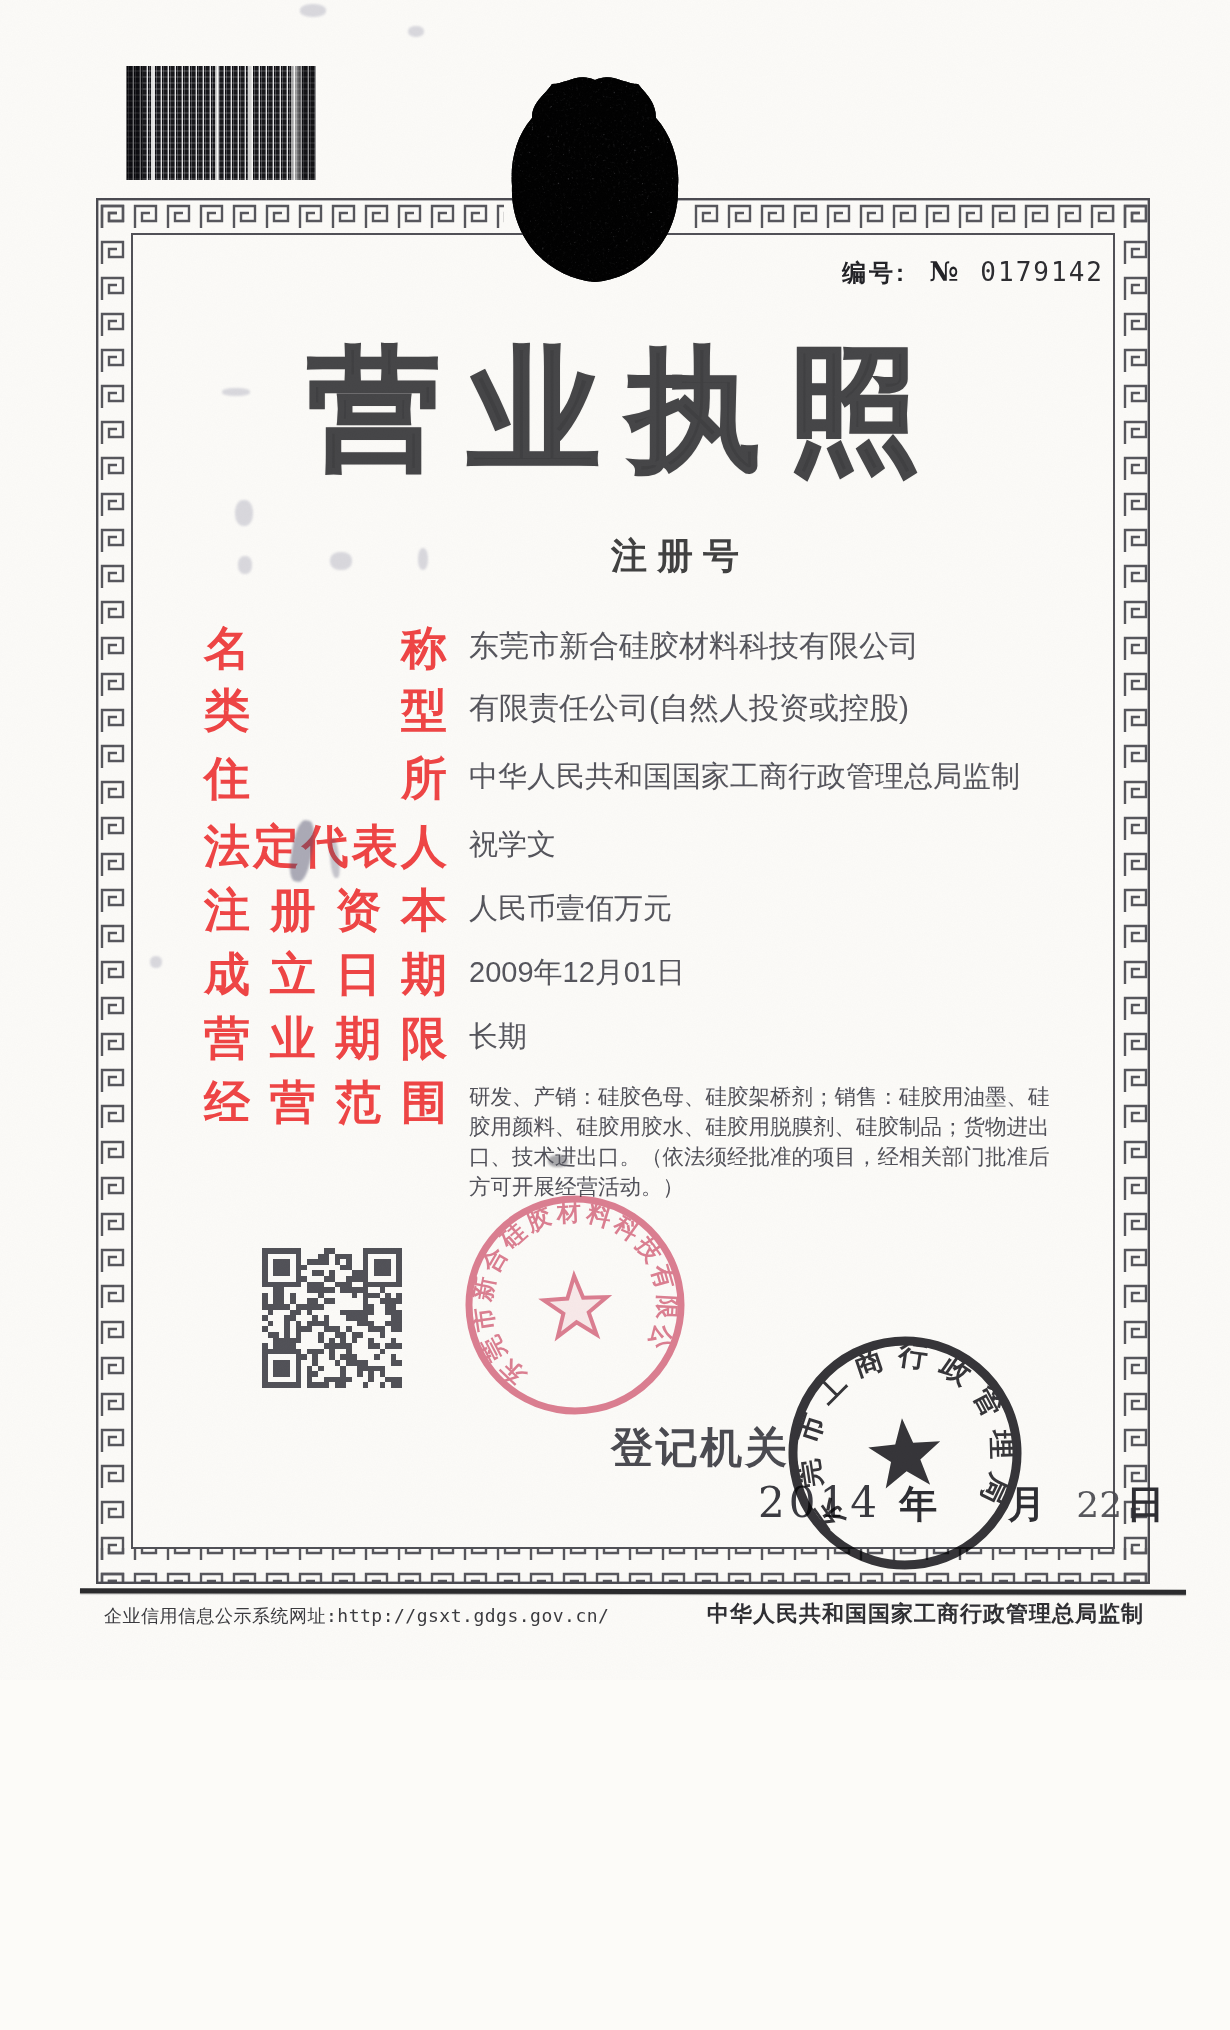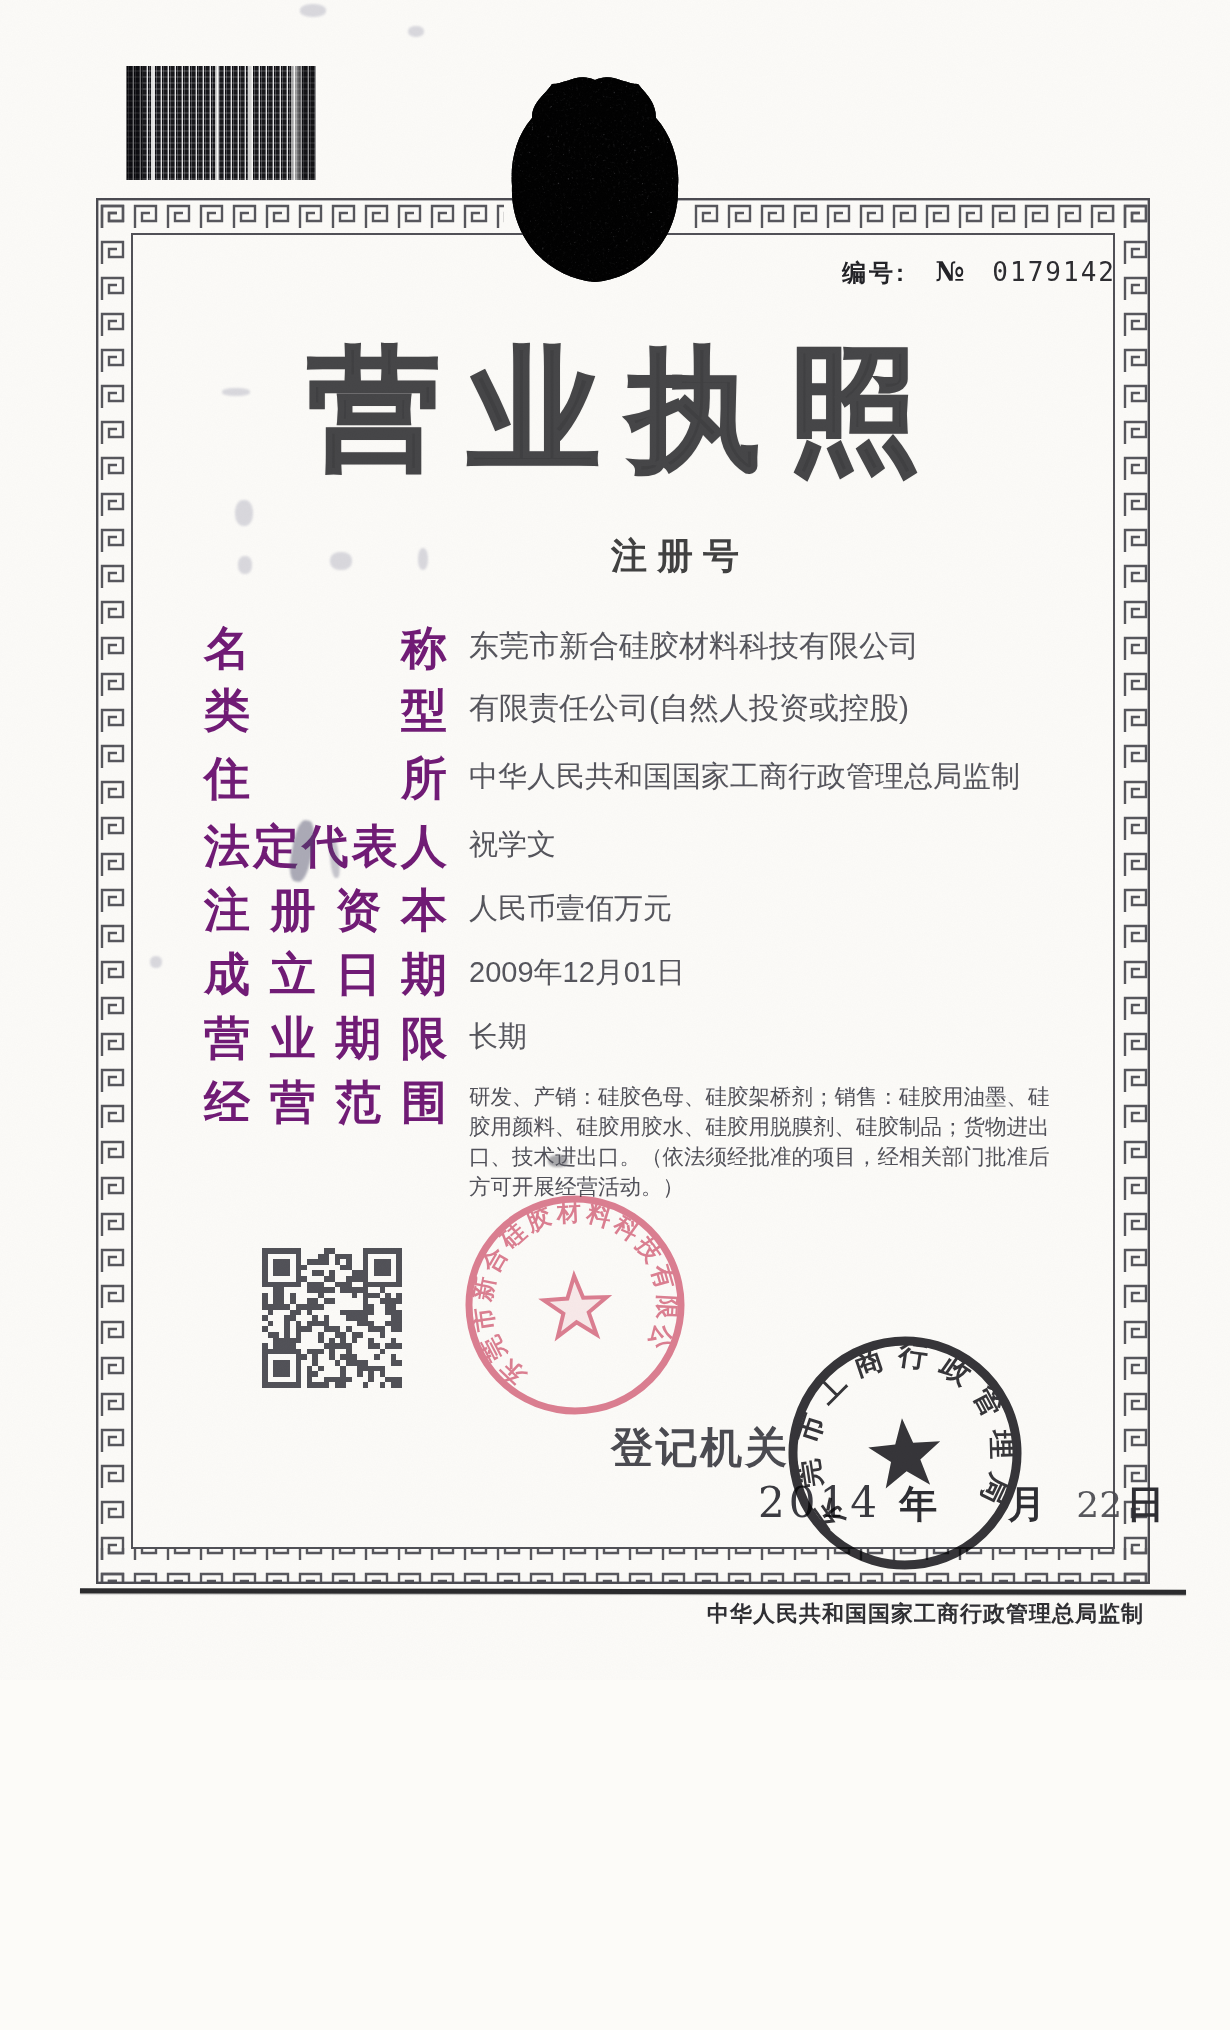--- a/index.html
+++ b/index.html
@@ -16,39 +16,39 @@
       #3a3a3e;
     filter:blur(.45px) contrast(1.05);}
   .barcode::after{content:"";position:absolute;inset:0;background:
       linear-gradient(90deg, rgba(5,5,8,.5) 0 9%, transparent 9% 13%, rgba(250,250,248,.85) 13% 15%,
         transparent 15% 47%, rgba(250,250,248,.7) 47% 49%, transparent 49% 64%,
         rgba(250,250,248,.8) 64% 67%, transparent 67% 87%, rgba(250,250,248,.6) 87% 89%,
         rgba(10,10,12,.35) 93% 100%),
       repeating-linear-gradient(0deg, rgba(255,255,255,.14) 0 2px, transparent 2px 6px);}
 
   
-  .serial{position:absolute;left:842px;top:256px;display:flex;align-items:baseline;gap:28px;
+  .serial{position:absolute;left:842px;top:256px;display:flex;align-items:baseline;gap:22px;
           color:#222226;}
   .serial .lbl{font-size:24px;font-weight:700;letter-spacing:3px;}
   .serial .no-sym{font-family:"DejaVu Serif",serif;font-size:27px;font-weight:700;}
   .serial .num{font-family:"DejaVu Sans Mono",monospace;font-size:26px;letter-spacing:2px;color:#2c2c30;}
 
   
   .title{position:absolute;left:308px;top:340px;font-size:132px;line-height:140px;font-weight:900;
          color:#3f3f41;letter-spacing:28px;white-space:nowrap;
          -webkit-text-stroke:2.5px #454547;text-shadow:0 0 2px rgba(70,70,72,.7);filter:blur(.3px);text-align:center;}
 
   
   .regno-label{position:absolute;left:611px;top:532px;font-size:36px;color:#404040;font-weight:600;}
   .regno-value{position:absolute;left:768px;top:534px;font-family:"DejaVu Serif",serif;
                font-size:31px;letter-spacing:1px;color:#3c3c4c;}
 
   
   .row-label{position:absolute;left:204px;width:243px;font-size:46px;line-height:52px;
-             font-weight:600;color:#701a75;text-align:justify;text-align-last:justify;}
+             font-weight:600;color:#ef4444;text-align:justify;text-align-last:justify;}
   .row-value{position:absolute;left:469px;width:600px;font-size:29px;line-height:34px;
              color:#55555c;padding-top:11px;}
   .row-value.big{font-size:30px;}
   .row-value.scope{font-size:21.5px;line-height:30px;width:592px;padding-top:6px;color:#505058;}
 
   
   .reg-authority{position:absolute;left:611px;top:1420px;width:176px;font-size:42px;color:#4a4a50;
                  font-weight:600;text-align:justify;text-align-last:justify;}
   .date-line{position:absolute;left:758px;top:1478px;color:#2d2d32;white-space:nowrap;}
   .date-line .yr{font-family:"DejaVu Serif",serif;font-size:42px;letter-spacing:4px;color:#3a3a40;}
@@ -530,20 +530,21 @@
         <circle cx="125" cy="125" r="112" fill="none" stroke-width="9" class="seal-black-ink"></circle>
         <path d="M0,-38 L9,-12.4 L36.1,-11.7 L14.7,4.8 L22.3,30.7 L0,15.4 L-22.3,30.7 L-14.7,4.8 L-36.1,-11.7 L-9,-12.4 Z" transform="translate(125,128)" class="seal-black-fill"></path>
         <text font-size="29" font-weight="700" letter-spacing="12" style="fill:var(--seal-black,#26262a)" font-family="Liberation Sans, sans-serif">
           <textPath href="#arcBlk" startOffset="2">东莞市工商行政管理局</textPath>
         </text>
       </g>
     </svg>
   </div>
 
   <div class="footer-line"></div>
+  <div class="footer-left">企业信用信息公示系统网址:http://gsxt.gdgs.gov.cn/</div>
   <div class="footer-right">中华人民共和国国家工商行政管理总局监制</div>
 
   <div class="smudge" style="left:300px;top:4px;width:26px;height:13px;"></div>
   <div class="smudge" style="left:408px;top:26px;width:16px;height:11px;"></div>
   <div class="smudge" style="left:222px;top:388px;width:28px;height:8px;"></div>
   <div class="smudge" style="left:235px;top:500px;width:18px;height:26px;"></div>
   <div class="smudge" style="left:238px;top:556px;width:14px;height:18px;"></div>
   <div class="smudge" style="left:330px;top:552px;width:22px;height:18px;"></div>
   <div class="smudge" style="left:418px;top:548px;width:10px;height:22px;"></div>
   <div class="smudge" style="left:548px;top:1155px;width:20px;height:12px;opacity:.5;background:#55555e;"></div>

